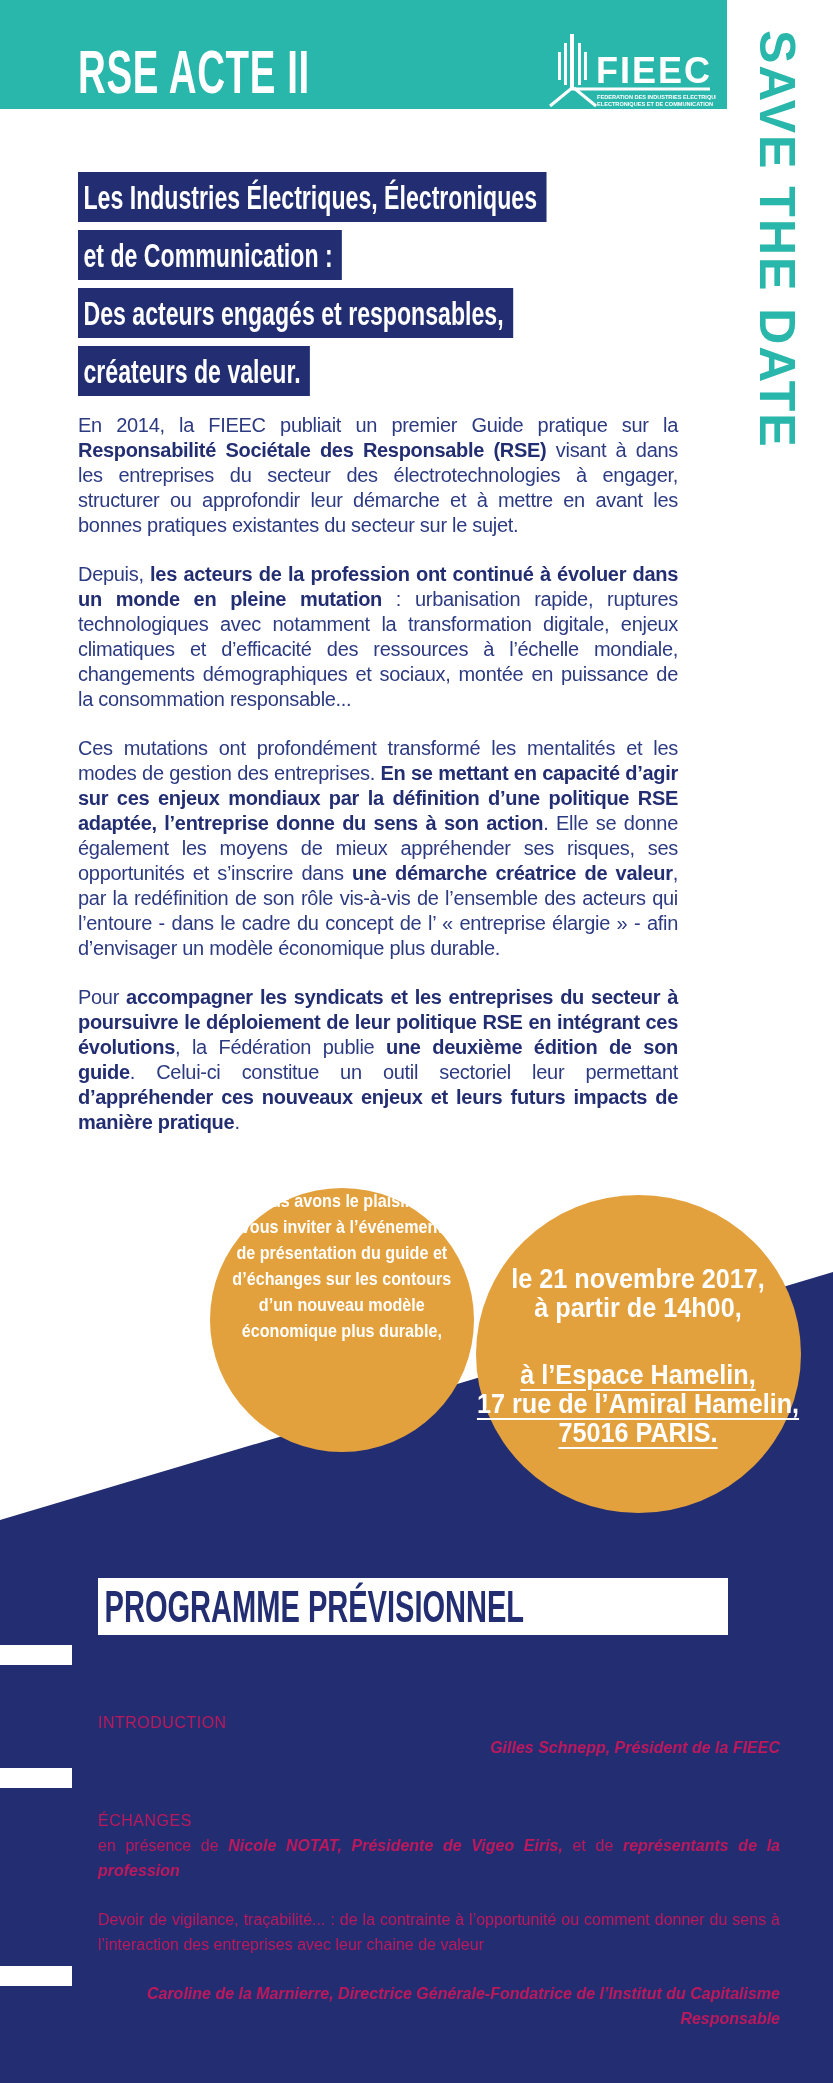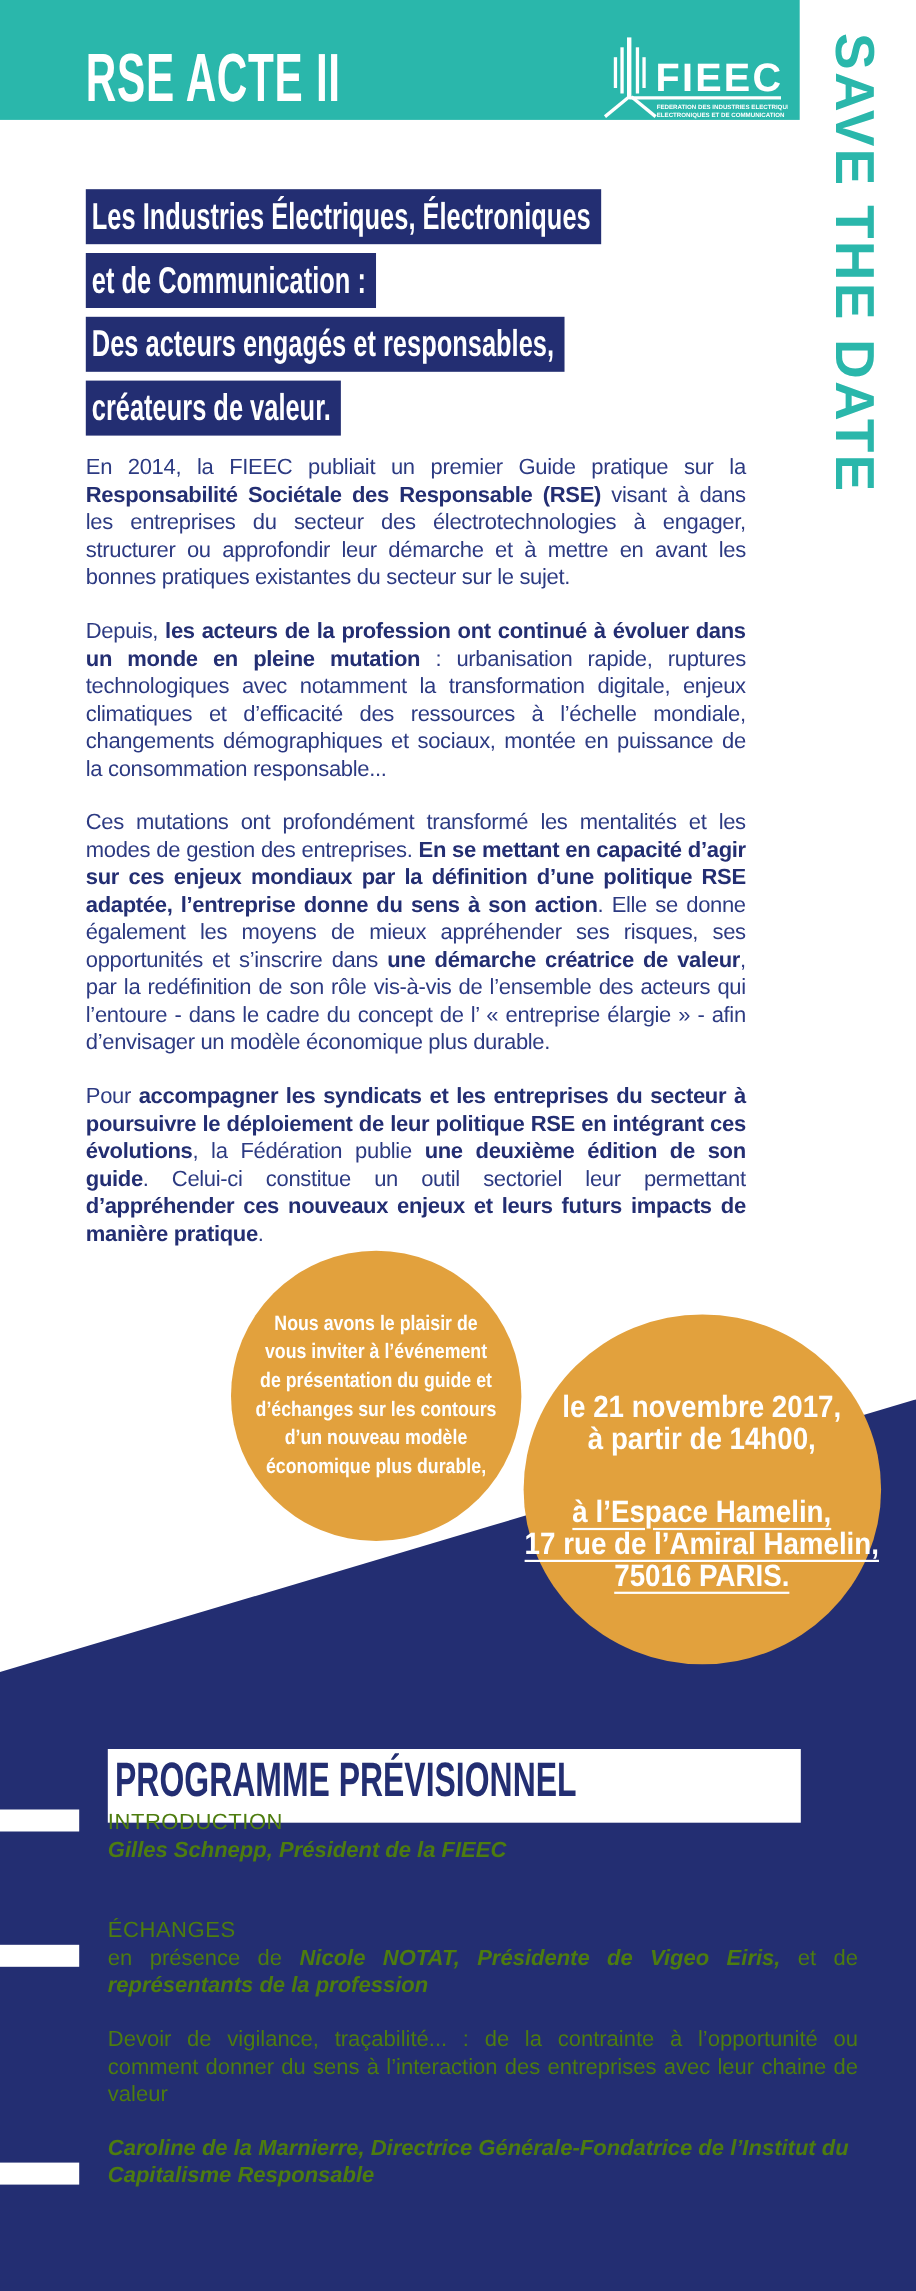--- a/index.html
+++ b/index.html
@@ -40,48 +40,48 @@
     font-size:20px;line-height:25px;letter-spacing:-.3px;}
   .paragraphs p{margin:0 0 24px 0;text-align:justify;}
   .paragraphs b{color:var(--navy);}
   
   .diagonal{
     position:absolute;left:0;top:0;width:833px;height:2083px;background:var(--navy);
     clip-path:polygon(0 1520px,833px 1272px,833px 2083px,0 2083px);
   }
   
   .circle{position:absolute;border-radius:50%;background:var(--orange);}
-  .circle-left{left:210px;top:1137px;width:264px;height:264px;
-    display:flex;align-items:center;justify-content:center;}
+  .circle-left{left:210px;top:1188px;width:264px;height:264px;
+    display:flex;align-items:flex-start;justify-content:center;}
   .circle-right{left:476px;top:1195px;width:325px;height:318px;}
   .invite-text{
     color:#fff;font-weight:bold;font-size:19px;line-height:26px;text-align:center;
     transform:scaleX(.85);transform-origin:center;white-space:nowrap;
   }
   .event-text{
     position:absolute;left:388px;top:1264px;width:500px;text-align:center;
     color:#fff;font-weight:bold;font-size:28px;line-height:29px;
     transform:scaleX(.9);transform-origin:center;
   }
   .event-date-block{margin-bottom:38px;}
   .event-addr{
     text-decoration:underline;text-decoration-thickness:2px;text-underline-offset:5px;
   }
   
   .prog-box{
-    position:absolute;left:98px;top:1578px;width:630px;height:67px;background:#fff;margin-top:12px;
+    position:absolute;left:98px;top:1578px;width:630px;height:57px;background:#fff;
   }
   .prog-box-title{
     color:var(--navy);font-weight:bold;font-size:44px;line-height:57px;padding-left:10px;
     transform:scaleX(.66);transform-origin:left top;white-space:nowrap;
   }
-  .program{position:absolute;left:98px;top:1645px;width:682px;color:#4d7c0f;
-    font-size:20px;line-height:25px;}
+  .program{position:absolute;left:98px;top:1710px;width:682px;color:#be185d;
+    font-size:16px;line-height:25px;}
   .prog-header{letter-spacing:.5px;}
-  .prog-speaker{font-weight:bold;font-style:italic;}
+  .prog-speaker{font-weight:bold;font-style:italic;text-align:right;}
   .prog-text{}
   .prog-just{text-align:justify;}
   .prog-gap{height:24px;}
   .program b{font-weight:bold;font-style:italic;}
   .tick{position:absolute;left:0;width:72px;height:20px;background:#fff;}
   .tick-1{top:1645px;} .tick-2{top:1768px;} .tick-3{top:1966px;}
 </style>
 </head>
 <body>
 

